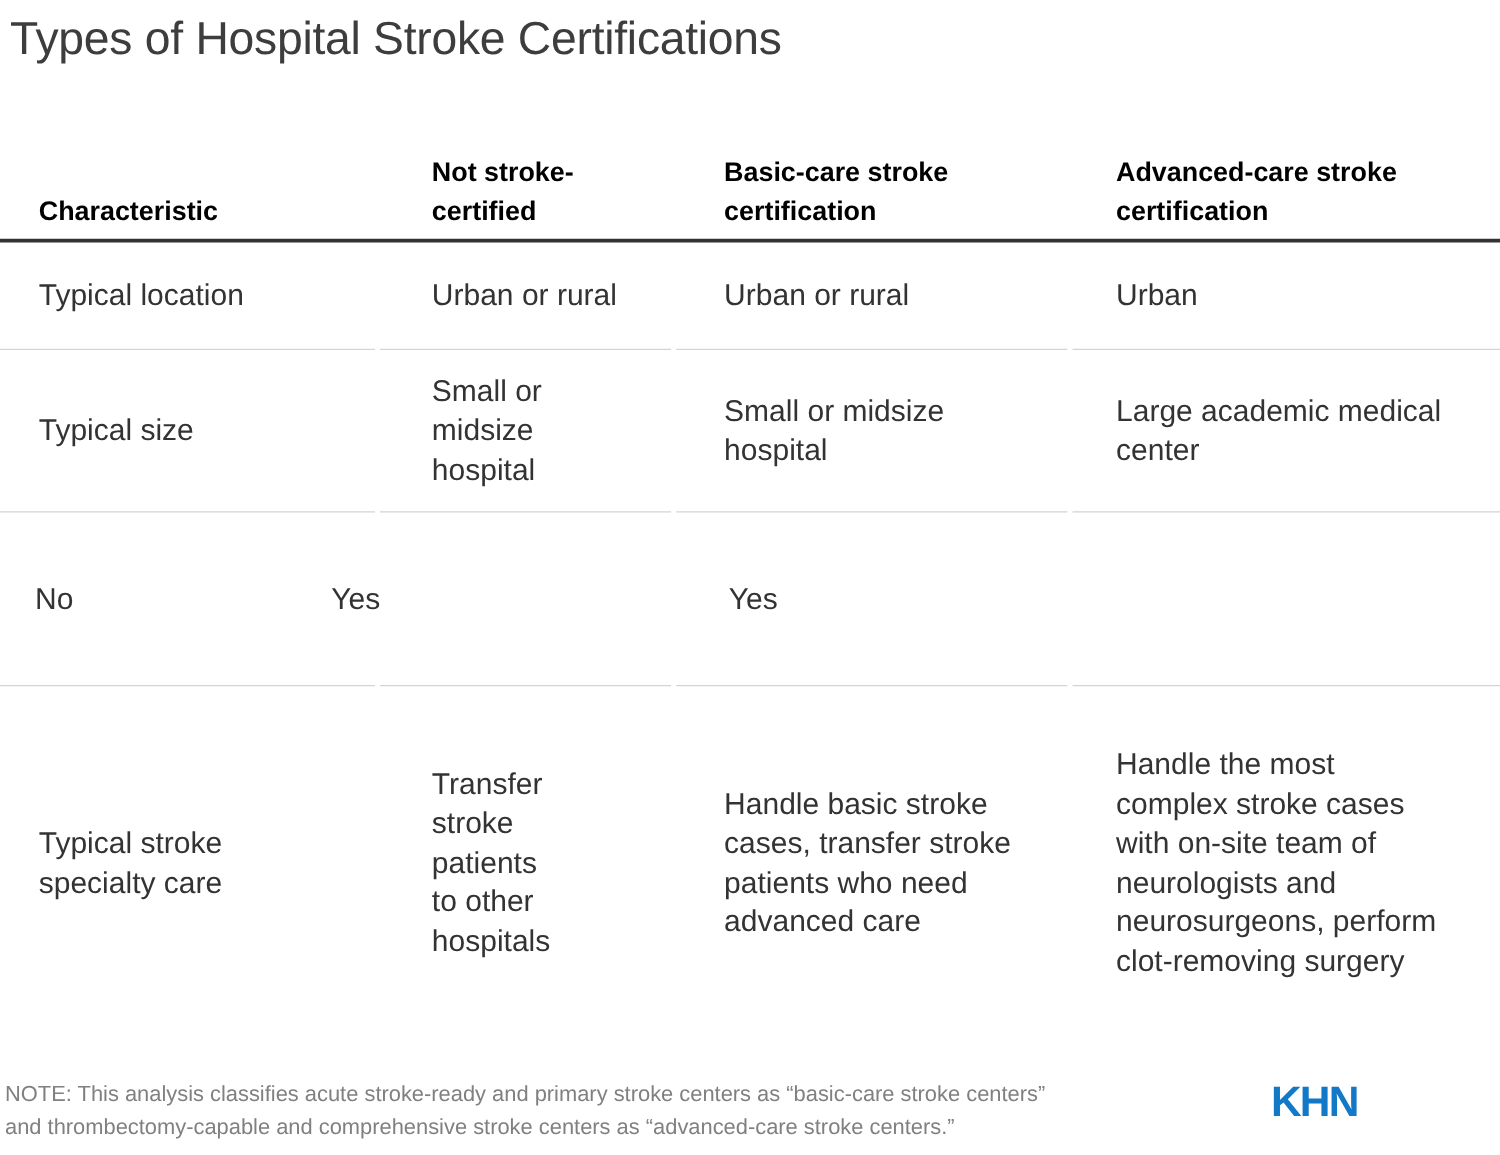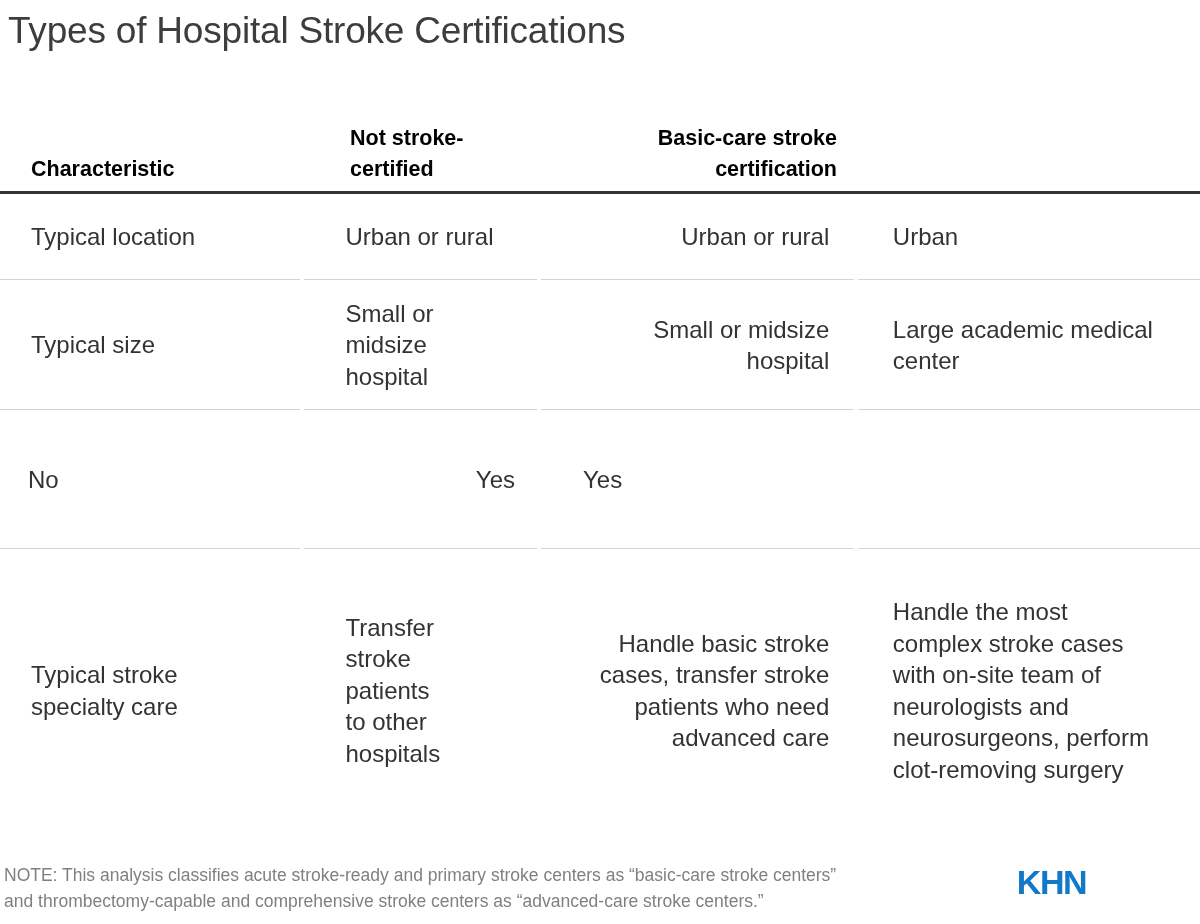--- a/index.html
+++ b/index.html
@@ -47,21 +47,21 @@
   .row {
     display: flex;
     width: 1200px;
     box-sizing: border-box;
     position: relative;
   }
 
   
   .c1 { width: 305px; padding-left: 14px; padding-right: 12px; box-sizing: border-box; margin-left: 17px; }
   .c2 { width: 238px; padding-left: 28px; padding-right: 14px; box-sizing: border-box; }
-  .c3 { width: 318px; padding-left: 27px; padding-right: 16px; box-sizing: border-box; text-align: right; }
+  .c3 { width: 318px; padding-left: 27px; padding-right: 16px; box-sizing: border-box; }
   .c4 { width: 339px; padding-left: 27px; padding-right: 16px; box-sizing: border-box; }
 
   .header-row {
     align-items: flex-end;
     padding-bottom: 6px;
     min-height: 86px;
     border-bottom: 3px solid #333333;
   }
   .header-row .cell {
     font-weight: bold;
@@ -161,20 +161,23 @@
     <div class="row header-row">
       <div class="cell c1">
         <span class="htext hw-narrow">Characteristic</span>
       </div>
       <div class="cell c2">
         <span class="htext hw-narrow">Not stroke-certified</span>
       </div>
       <div class="cell c3">
         <span class="htext hw-mid">Basic-care stroke certification</span>
       </div>
+      <div class="cell c4">
+        <span class="htext hw-wide">Advanced-care stroke certification</span>
+      </div>
     </div>
 
     <div class="row body-row r0">
       <div class="cell c1">
         <span class="w-c1">Typical location</span>
       </div>
       <div class="cell c2">
         <span class="w-c2">Urban or rural</span>
       </div>
       <div class="cell c3">

